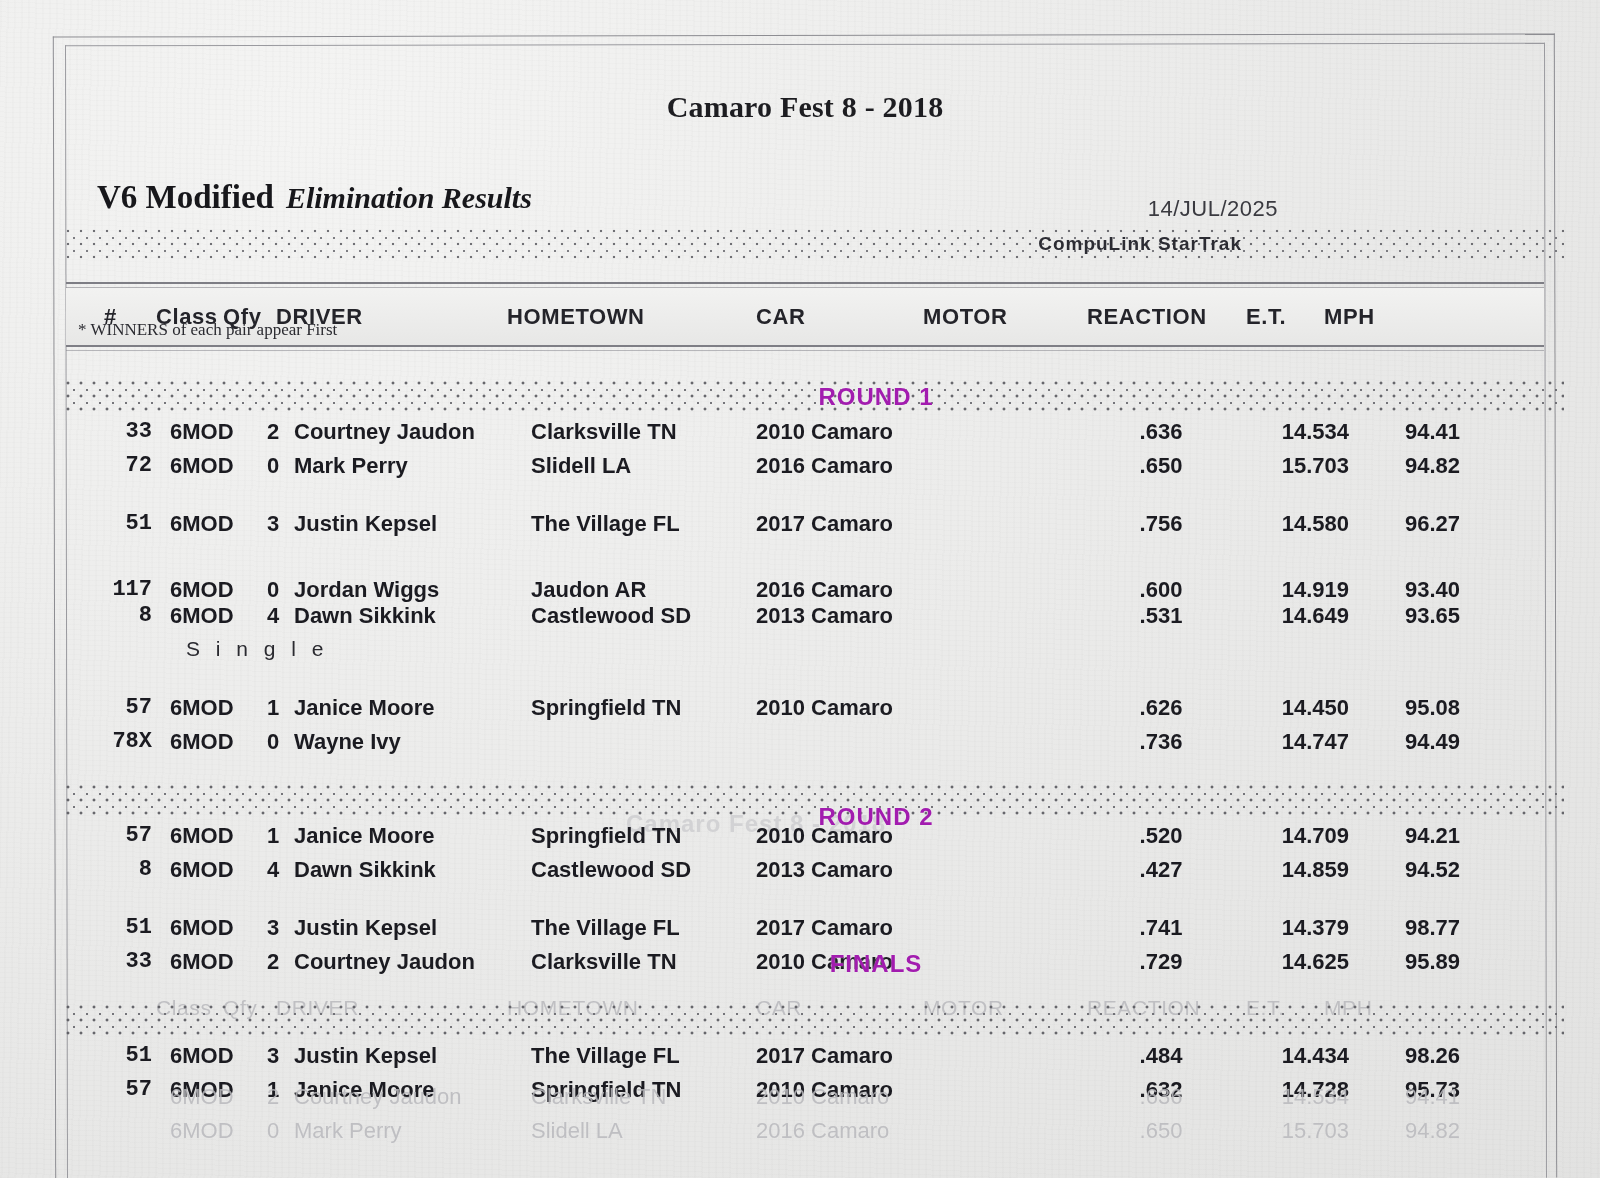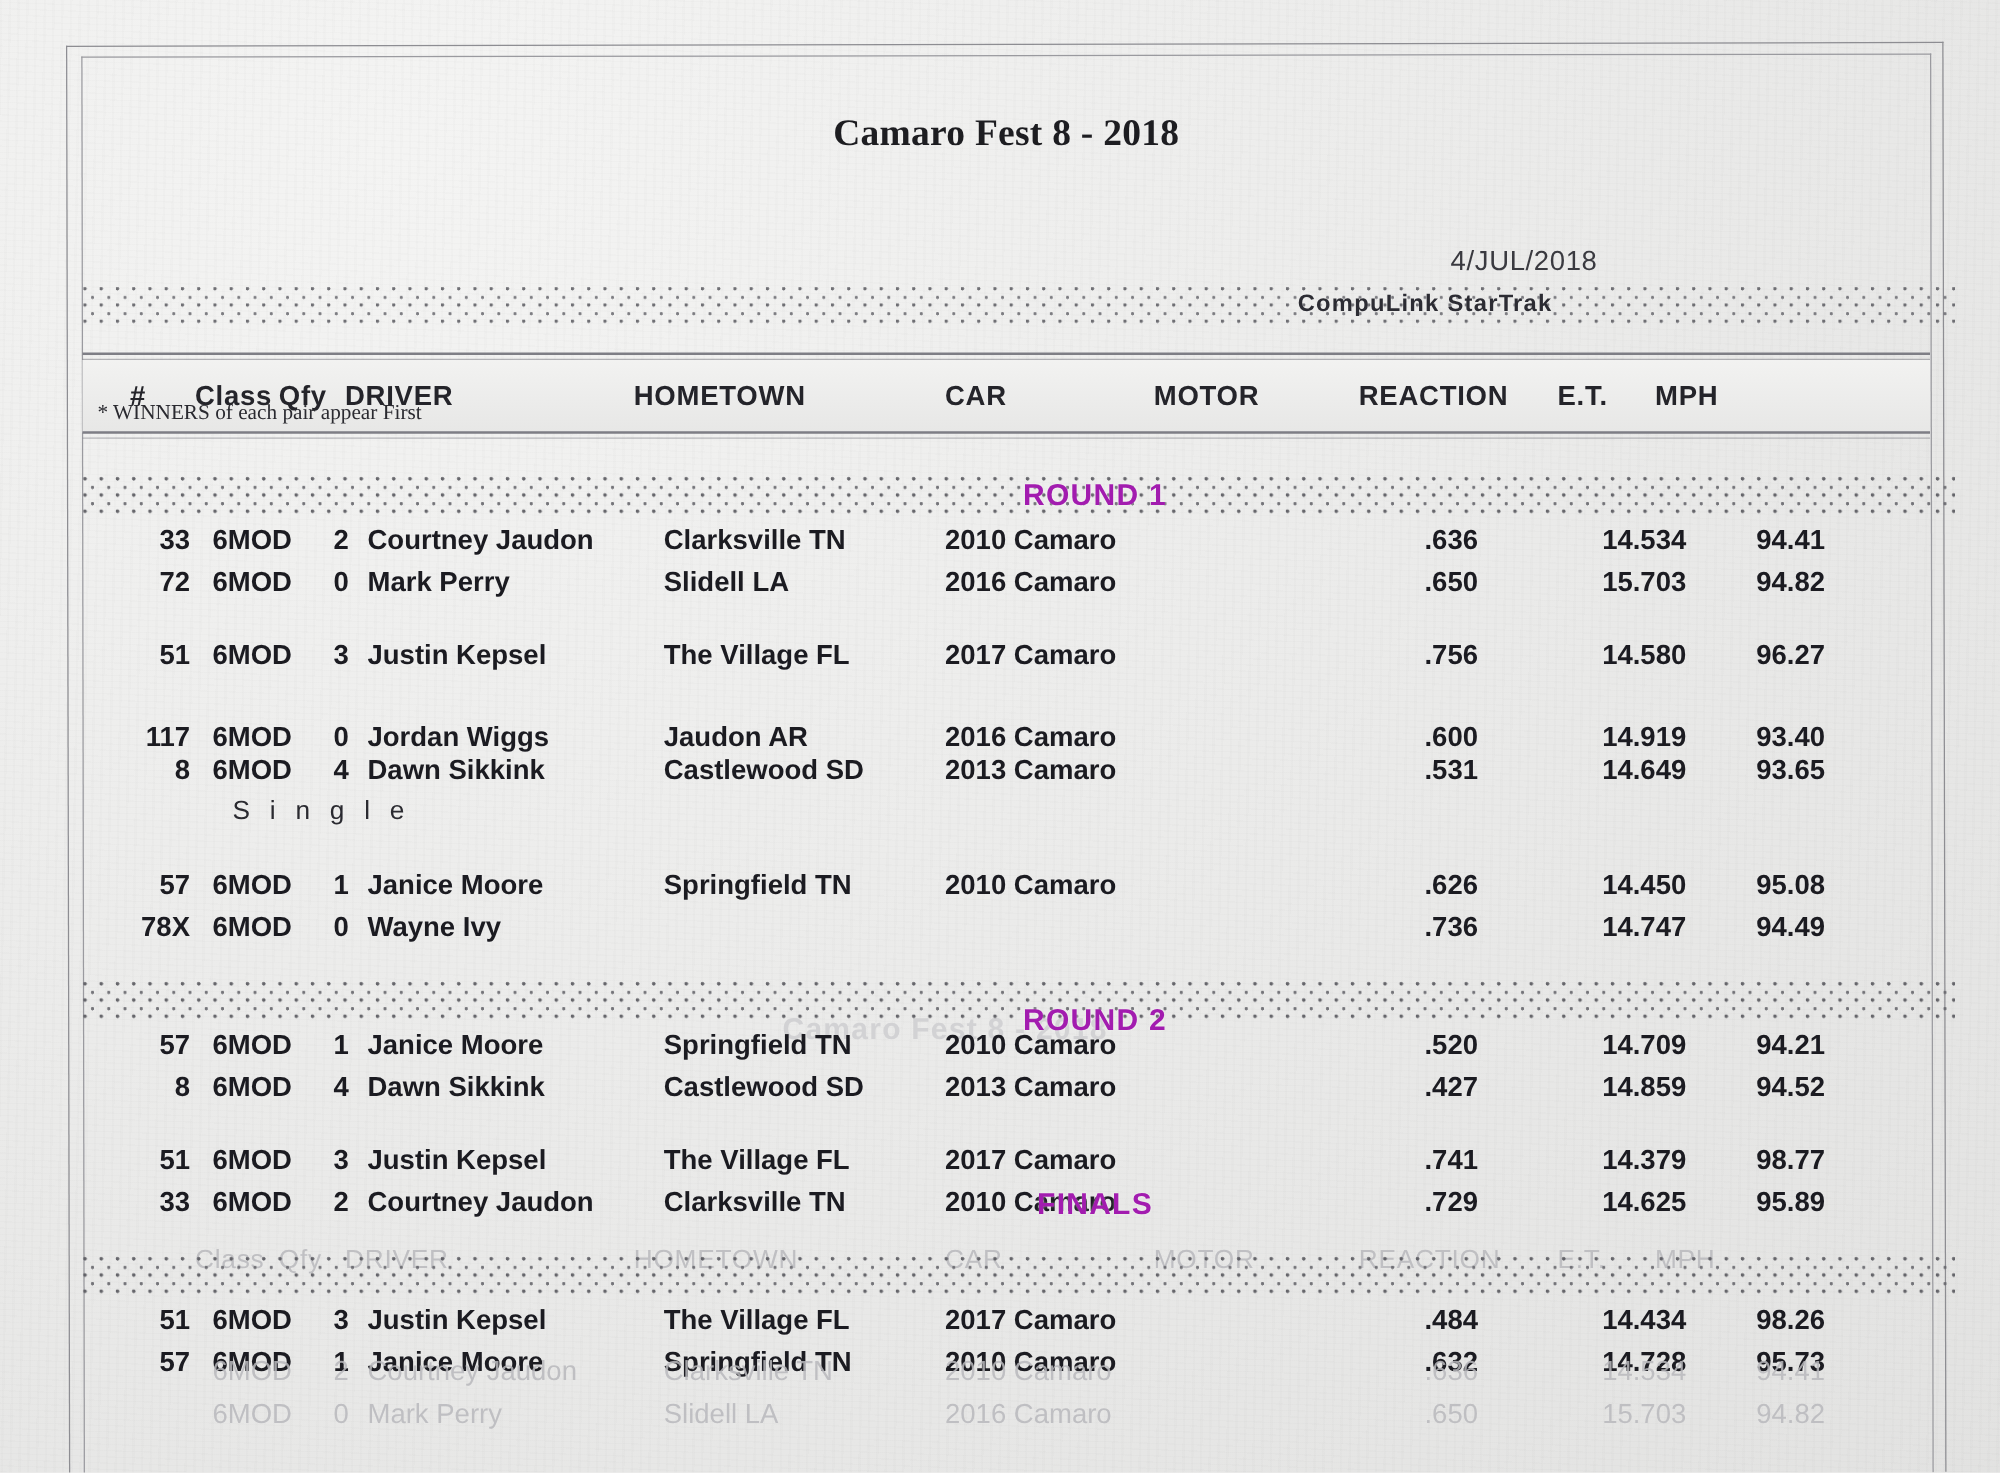--- a/index.html
+++ b/index.html
@@ -90,21 +90,21 @@
     opacity:.88;
   }
   .band-label{
     position:absolute;left:700px;width:220px;text-align:center;
     font-size:24px;font-weight:bold;color:#a21caf;letter-spacing:1px;
     text-shadow:0 0 2px rgba(255,255,255,.55);
   }
   
   .row{position:absolute;left:0;width:1478px;height:34px;}
   .row span{position:absolute;top:0;font-size:22px;color:#1b1b21;font-weight:bold;white-space:nowrap;}
-  .c-num   {left:0px;width:86px;text-align:right;font-weight:normal;}
+  .c-num   {left:0px;width:86px;text-align:right;font-weight:normal;font-family:Liberation Mono, monospace;}
   .c-class {left:104px;font-weight:normal;}
   .c-qfy   {left:196px;width:22px;text-align:center;font-size:16px;font-weight:normal;top:6px;}
   .c-driver{left:228px;}
   .c-town  {left:465px;}
   .c-car   {left:690px;font-weight:normal;}
   .c-motor {left:870px;font-weight:normal;}
   .c-rt    {left:1030px;width:130px;text-align:center;}
   .c-et    {left:1175px;width:108px;text-align:right;}
   .c-mph   {left:1300px;width:94px;text-align:right;}
   .single{
@@ -124,22 +124,25 @@
 
 <div class="paper"></div>
 
 <div class="frame-outer"></div>
 <div class="frame-inner"></div>
 
 <div class="sheet">
 
   <div class="evt-title">Camaro Fest 8 - 2018</div>
 
-
-  <div class="date-line">4/JUL/2018</div>
+  <div class="class-line">
+    <span class="cls">V6 Modified</span><span class="elim">Elimination Results</span>
+  </div>
+
+  <div class="date-line">14/JUL/2025</div>
 
   <div class="stipe-head"></div>
   <div class="brand">CompuLink StarTrak</div>
 
   <div class="rule" style="left:0;top:238px;width:1478px;height:2px;"></div>
   <div class="rule" style="left:0;top:243px;width:1478px;height:1px;opacity:.55;"></div>
 
   <div class="colhdr">
     <span style="left:38px;">#</span>
     <span style="left:90px;">Class</span>

